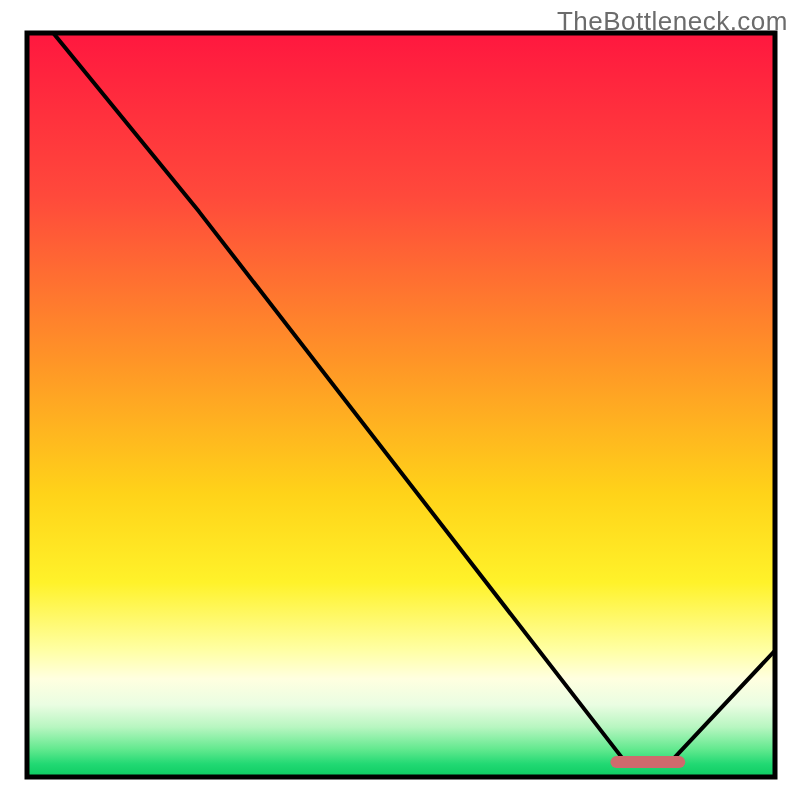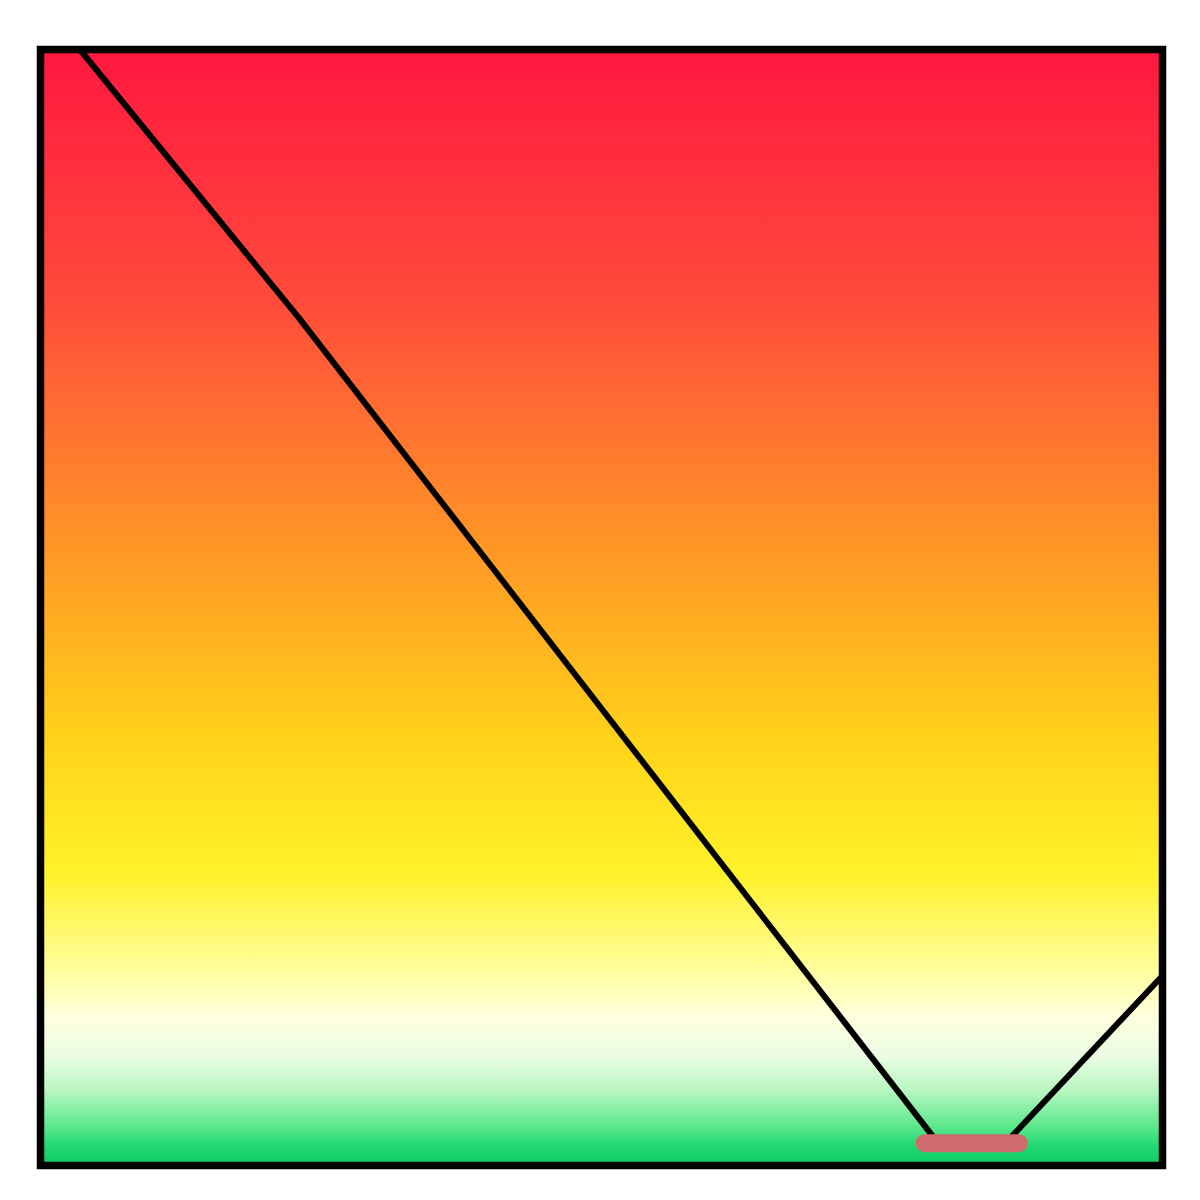--- a/index.html
+++ b/index.html
@@ -26,20 +26,21 @@
     letter-spacing: 0.5px;
   }
   svg {
     display: block;
   }
 </style>
 </head>
 <body>
 
 <div class="canvas">
+  <div class="watermark">TheBottleneck.com</div>
 
   <svg id="chart-svg" width="800" height="800">
     <defs>
       <linearGradient id="bg-grad" x1="0" y1="0" x2="0" y2="1">
           <stop offset="0%" stop-color="#ff183f"></stop>
           <stop offset="22%" stop-color="#ff4a3b"></stop>
           <stop offset="45%" stop-color="#ff9826"></stop>
           <stop offset="62%" stop-color="#ffd319"></stop>
           <stop offset="74%" stop-color="#fff22a"></stop>
           <stop offset="83%" stop-color="#ffffa2"></stop>

